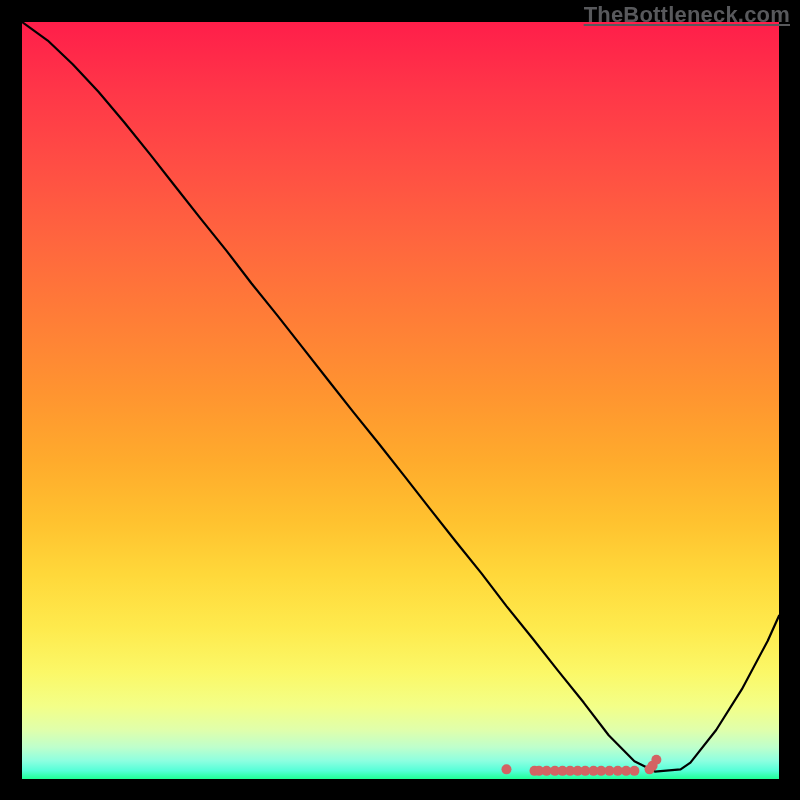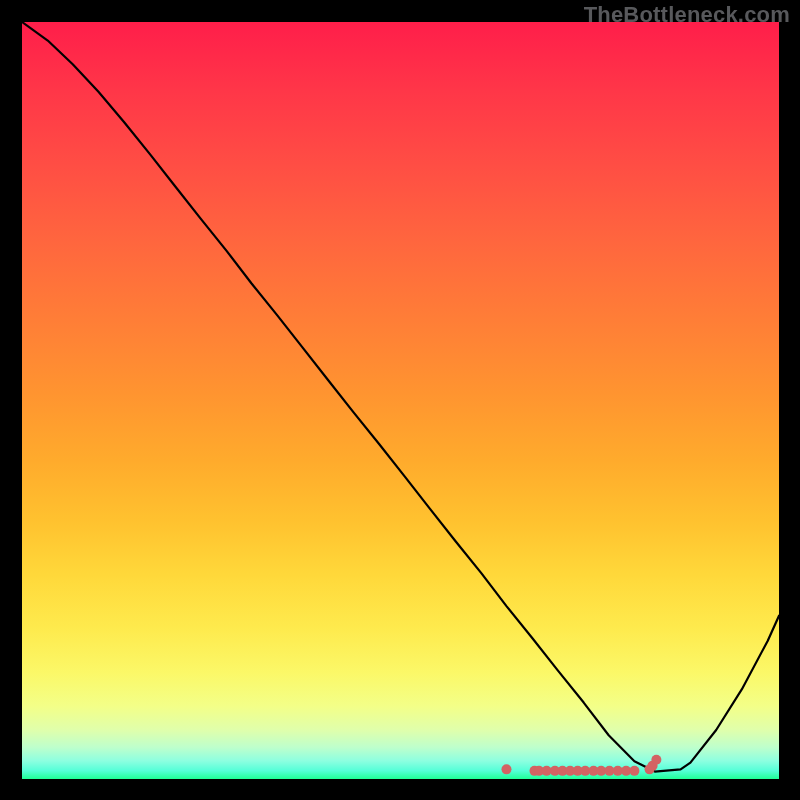--- a/index.html
+++ b/index.html
@@ -20,20 +20,21 @@
   }
   .watermark {
     position: absolute;
     top: 2px;
     right: 10px;
     font-family: Arial, Helvetica, sans-serif;
     font-size: 22px;
     font-weight: 600;
     color: #58595c;
     letter-spacing: 0.2px;
+    text-decoration: underline;
   }
   svg { display: block; }
 </style>
 </head>
 <body>
 
 <div class="frame">
   <svg id="chart-svg" width="757" height="757" viewBox="0 0 757 757" preserveAspectRatio="none">
     <defs>
       <linearGradient id="bg-grad" x1="0" y1="0" x2="0" y2="1">

